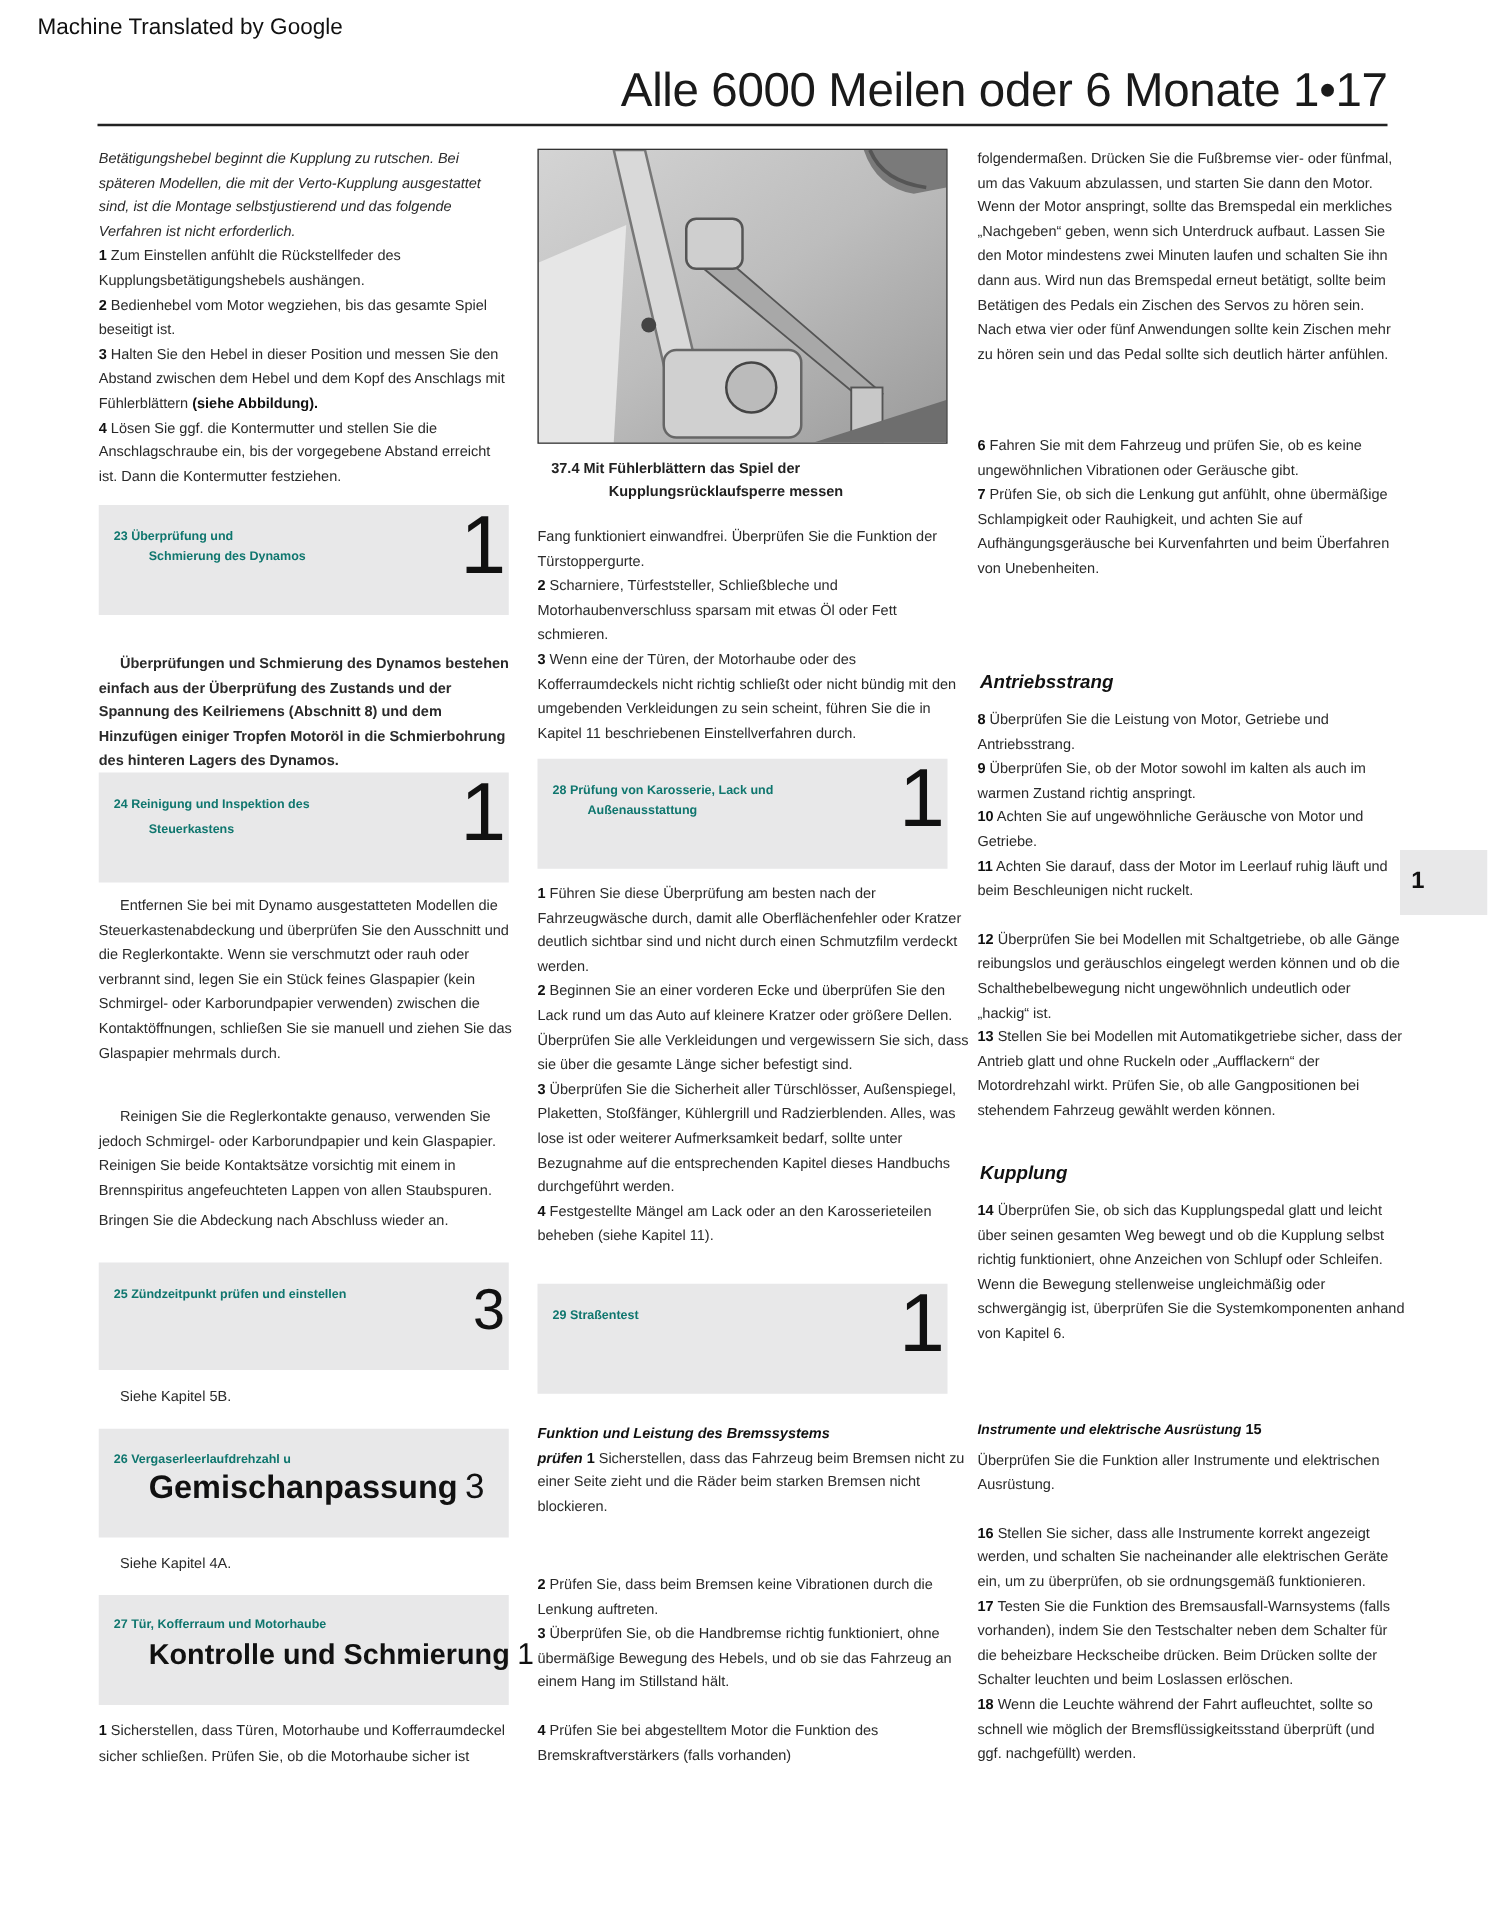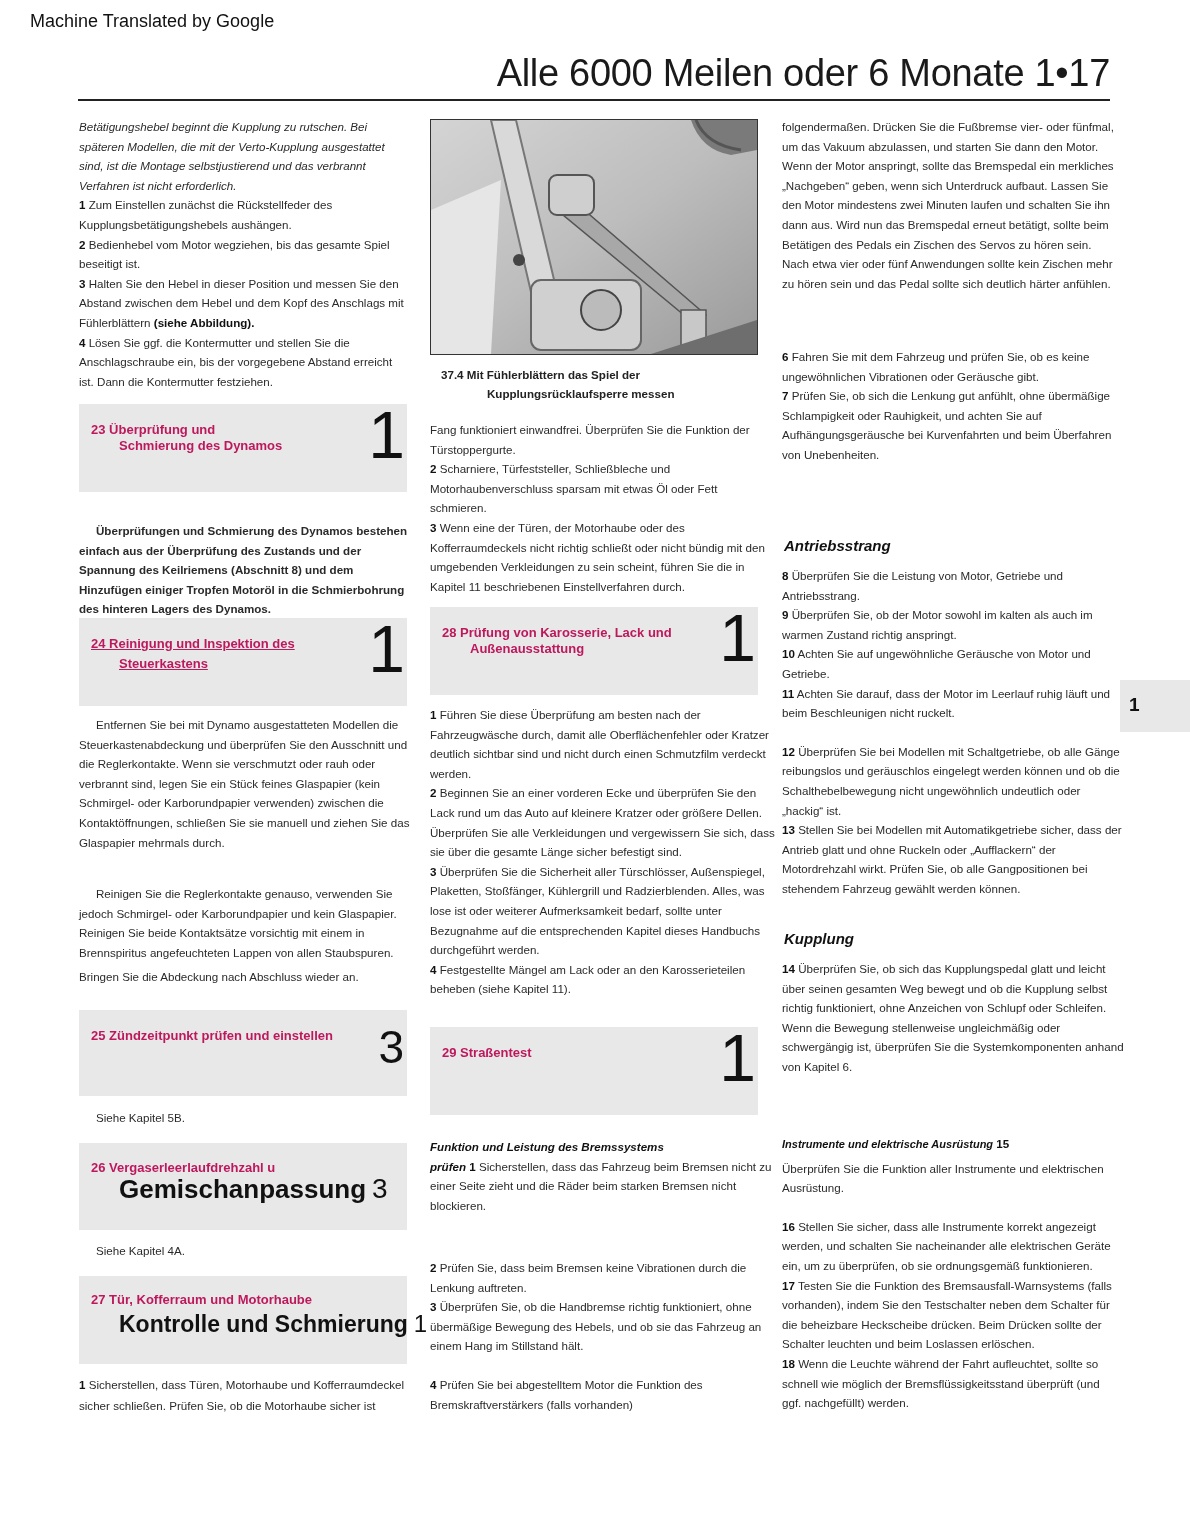--- a/index.html
+++ b/index.html
@@ -8,55 +8,55 @@
   .abs { position: absolute; }
   .mt-banner { left: 30px; top: 11px; font-size: 18px; color: #111; }
   .page-title { right: 80px; top: 52px; font-size: 38px; color: #1a1a1a; font-weight: normal; letter-spacing: -0.3px; }
   .title-rule { left: 78px; top: 99px; width: 1032px; height: 2px; background: #222; }
   .txt { font-size: 11.6px; line-height: 19.6px; color: #2a2a2a; }
   .txt p { margin: 0; }
   .txt b { color: #111; }
   .ital { font-style: italic; }
   .indent { text-indent: 17px; }
   .box { background: #e8e8e9; }
-  .box-title { position: absolute; left: 12px; top: 18px; font-size: 13px; font-weight: bold; color: #be185d; line-height: 16px; }
+  .box-title { position: absolute; left: 12px; top: 18px; font-size: 10px; font-weight: bold; color: #0f766e; line-height: 16px; }
   .box-title .l2 { padding-left: 28px; display: block; }
   .box-num { position: absolute; right: 2px; top: -2px; font-size: 66px; color: #111; line-height: 1; font-weight: normal; }
   .big-line { font-size: 26px; font-weight: bold; color: #111; line-height: 1; padding-left: 28px; }
   .subhead { font-style: italic; font-weight: bold; color: #111; }
   .subhead-lg { font-style: italic; font-weight: bold; font-size: 15px; color: #111; }
   .photo { left: 430px; top: 119px; width: 326px; height: 234px; border: 1px solid #333; overflow: hidden; background: #bdbdbd; }
   .caption { left: 441px; top: 365px; font-size: 11.6px; font-weight: bold; line-height: 19px; color: #222; }
   .caption .l2 { padding-left: 46px; display: block; }
   .side-tab { left: 1120px; top: 680px; width: 70px; height: 52px; background: #e8e8e9; }
   .side-tab span { position: absolute; left: 9px; top: 14px; font-size: 19px; font-weight: bold; color: #111; }
 </style>
 </head>
 <body>
 
 <div class="abs mt-banner">Machine Translated by Google</div>
 <h1 class="abs page-title" style="margin:0">Alle 6000 Meilen oder 6 Monate 1•17</h1>
 <div class="abs title-rule"></div>
 
 <div class="abs txt" style="left:79px; top:117px; width:330px;">
-  <p class="ital">Betätigungshebel beginnt die Kupplung zu rutschen. Bei späteren Modellen, die mit der Verto-Kupplung ausgestattet sind, ist die Montage selbstjustierend und das verbrannt Verfahren ist nicht erforderlich.</p>
-  <p><b>1</b><span> Zum Einstellen zunächst die Rückstellfeder des Kupplungsbetätigungshebels aushängen.</span></p>
+  <p class="ital">Betätigungshebel beginnt die Kupplung zu rutschen. Bei späteren Modellen, die mit der Verto-Kupplung ausgestattet sind, ist die Montage selbstjustierend und das folgende Verfahren ist nicht erforderlich.</p>
+  <p><b>1</b><span> Zum Einstellen anfühlt die Rückstellfeder des Kupplungsbetätigungshebels aushängen.</span></p>
   <p><b>2</b><span> Bedienhebel vom Motor wegziehen, bis das gesamte Spiel beseitigt ist.</span></p>
   <p><b>3</b><span> Halten Sie den Hebel in dieser Position und messen Sie den Abstand zwischen dem Hebel und dem Kopf des Anschlags mit Fühlerblättern </span><b>(siehe Abbildung).</b></p>
   <p><b>4</b><span> Lösen Sie ggf. die Kontermutter und stellen Sie die Anschlagschraube ein, bis der vorgegebene Abstand erreicht ist. Dann die Kontermutter festziehen.</span></p>
 </div>
 
 <div class="abs box" style="left:79px; top:404px; width:328px; height:88px;">
   <div class="box-title"><span>23 Überprüfung und</span><span class="l2">Schmierung des Dynamos</span></div>
   <div class="box-num">1</div>
 </div>
 <div class="abs txt indent" style="left:79px; top:521px; width:334px;font-weight:bold;">Überprüfungen und Schmierung des Dynamos bestehen einfach aus der Überprüfung des Zustands und der Spannung des Keilriemens (Abschnitt 8) und dem Hinzufügen einiger Tropfen Motoröl in die Schmierbohrung des hinteren Lagers des Dynamos.</div>
 
 <div class="abs box" style="left:79px; top:618px; width:328px; height:88px;">
-  <div class="box-title" style="top:18px;text-decoration:underline;"><span>24 Reinigung und Inspektion des</span><span class="l2" style="margin-top:4px">Steuerkastens</span></div>
+  <div class="box-title" style="top:18px;"><span>24 Reinigung und Inspektion des</span><span class="l2" style="margin-top:4px">Steuerkastens</span></div>
   <div class="box-num">1</div>
 </div>
 <div class="abs txt" style="left:79px; top:715px; width:340px;">
   <p class="indent">Entfernen Sie bei mit Dynamo ausgestatteten Modellen die Steuerkastenabdeckung und überprüfen Sie den Ausschnitt und die Reglerkontakte. Wenn sie verschmutzt oder rauh oder verbrannt sind, legen Sie ein Stück feines Glaspapier (kein Schmirgel- oder Karborundpapier verwenden) zwischen die Kontaktöffnungen, schließen Sie sie manuell und ziehen Sie das Glaspapier mehrmals durch.</p>
   <p class="indent" style="margin-top:32px">Reinigen Sie die Reglerkontakte genauso, verwenden Sie jedoch Schmirgel- oder Karborundpapier und kein Glaspapier. Reinigen Sie beide Kontaktsätze vorsichtig mit einem in Brennspiritus angefeuchteten Lappen von allen Staubspuren.</p>
   <p style="margin-top:4px">Bringen Sie die Abdeckung nach Abschluss wieder an.</p>
 </div>
 
 <div class="abs box" style="left:79px; top:1010px; width:328px; height:86px;">
   <div class="box-title" style="top:18px;">25 Zündzeitpunkt prüfen und einstellen</div>

